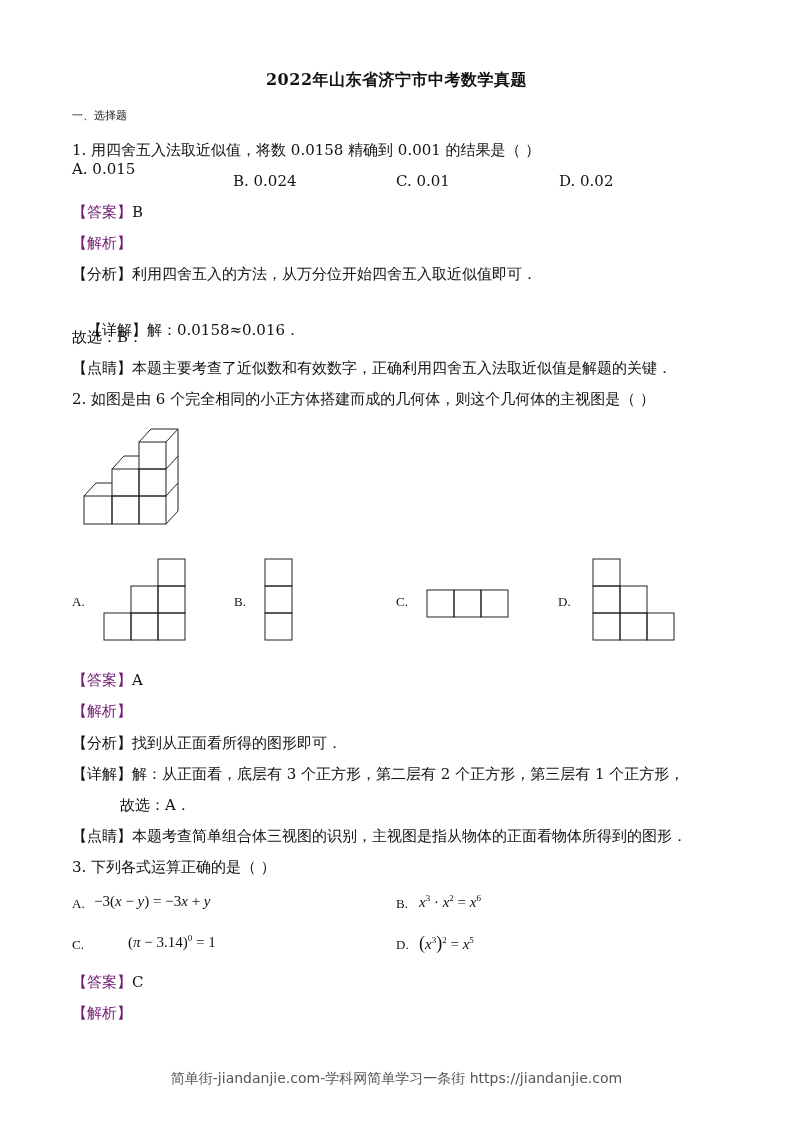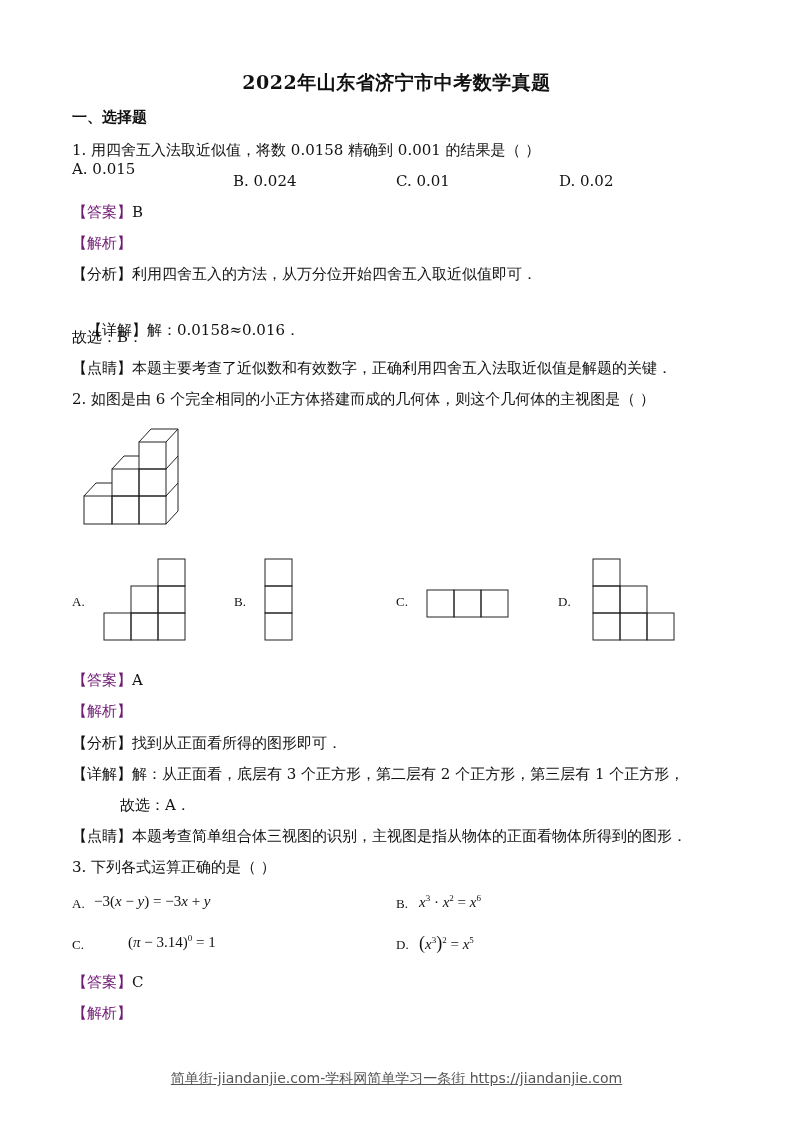--- a/index.html
+++ b/index.html
@@ -1,27 +1,27 @@
 <!DOCTYPE html>
 <html><head>
 <meta charset="utf-8">
 <style>
   html, body { margin: 0; padding: 0; background: #ffffff; }
   body { width: 793px; height: 1122px; position: relative; overflow: hidden;
          font-family: "DejaVu Serif", "Liberation Serif", serif; color: #111; }
   .abs { position: absolute; white-space: nowrap; }
-  .title { left: 0; width: 793px; top: 70px; text-align: center; font-size: 19px; font-weight: bold; letter-spacing: 0.5px; }
-  .section { left: 72px; top: 108px; font-size: 15px; font-weight: bold; }
+  .title { left: 0; width: 793px; top: 70px; text-align: center; font-size: 16px; font-weight: bold; letter-spacing: 0.5px; }
+  .section { left: 72px; top: 108px; font-size: 11px; font-weight: normal; }
   .line { font-size: 15px; line-height: 18px; }
   .tag { color: #701a75; }
   .opt-label { font-family: "Liberation Serif", serif; font-size: 13px; }
   .math { font-family: "Liberation Serif", "DejaVu Serif", serif; font-style: italic; font-size: 15px; }
   .math .n { font-style: normal; }
   .math sup { font-size: 9px; font-style: normal; }
-  .footer { left: 0; width: 793px; top: 1070px; text-align: center; font-family: "DejaVu Sans", sans-serif; font-size: 14px; color: #555; text-decoration: underline; }
+  .footer { left: 0; width: 793px; top: 1070px; text-align: center; font-family: "DejaVu Sans", sans-serif; font-size: 14px; color: #555; }
   svg { position: absolute; overflow: visible; }
   svg line, svg polyline, svg rect, svg polygon { stroke: #222; stroke-width: 1; fill: none; }
 </style>
 </head>
 <body>
 
 <div class="abs title">2022年山东省济宁市中考数学真题</div>
 <div class="abs section">一、选择题</div>
 
 <div class="abs line" style="left:72px; top:141px;">1. 用四舍五入法取近似值，将数 0.0158 精确到 0.001 的结果是（    ）</div>

